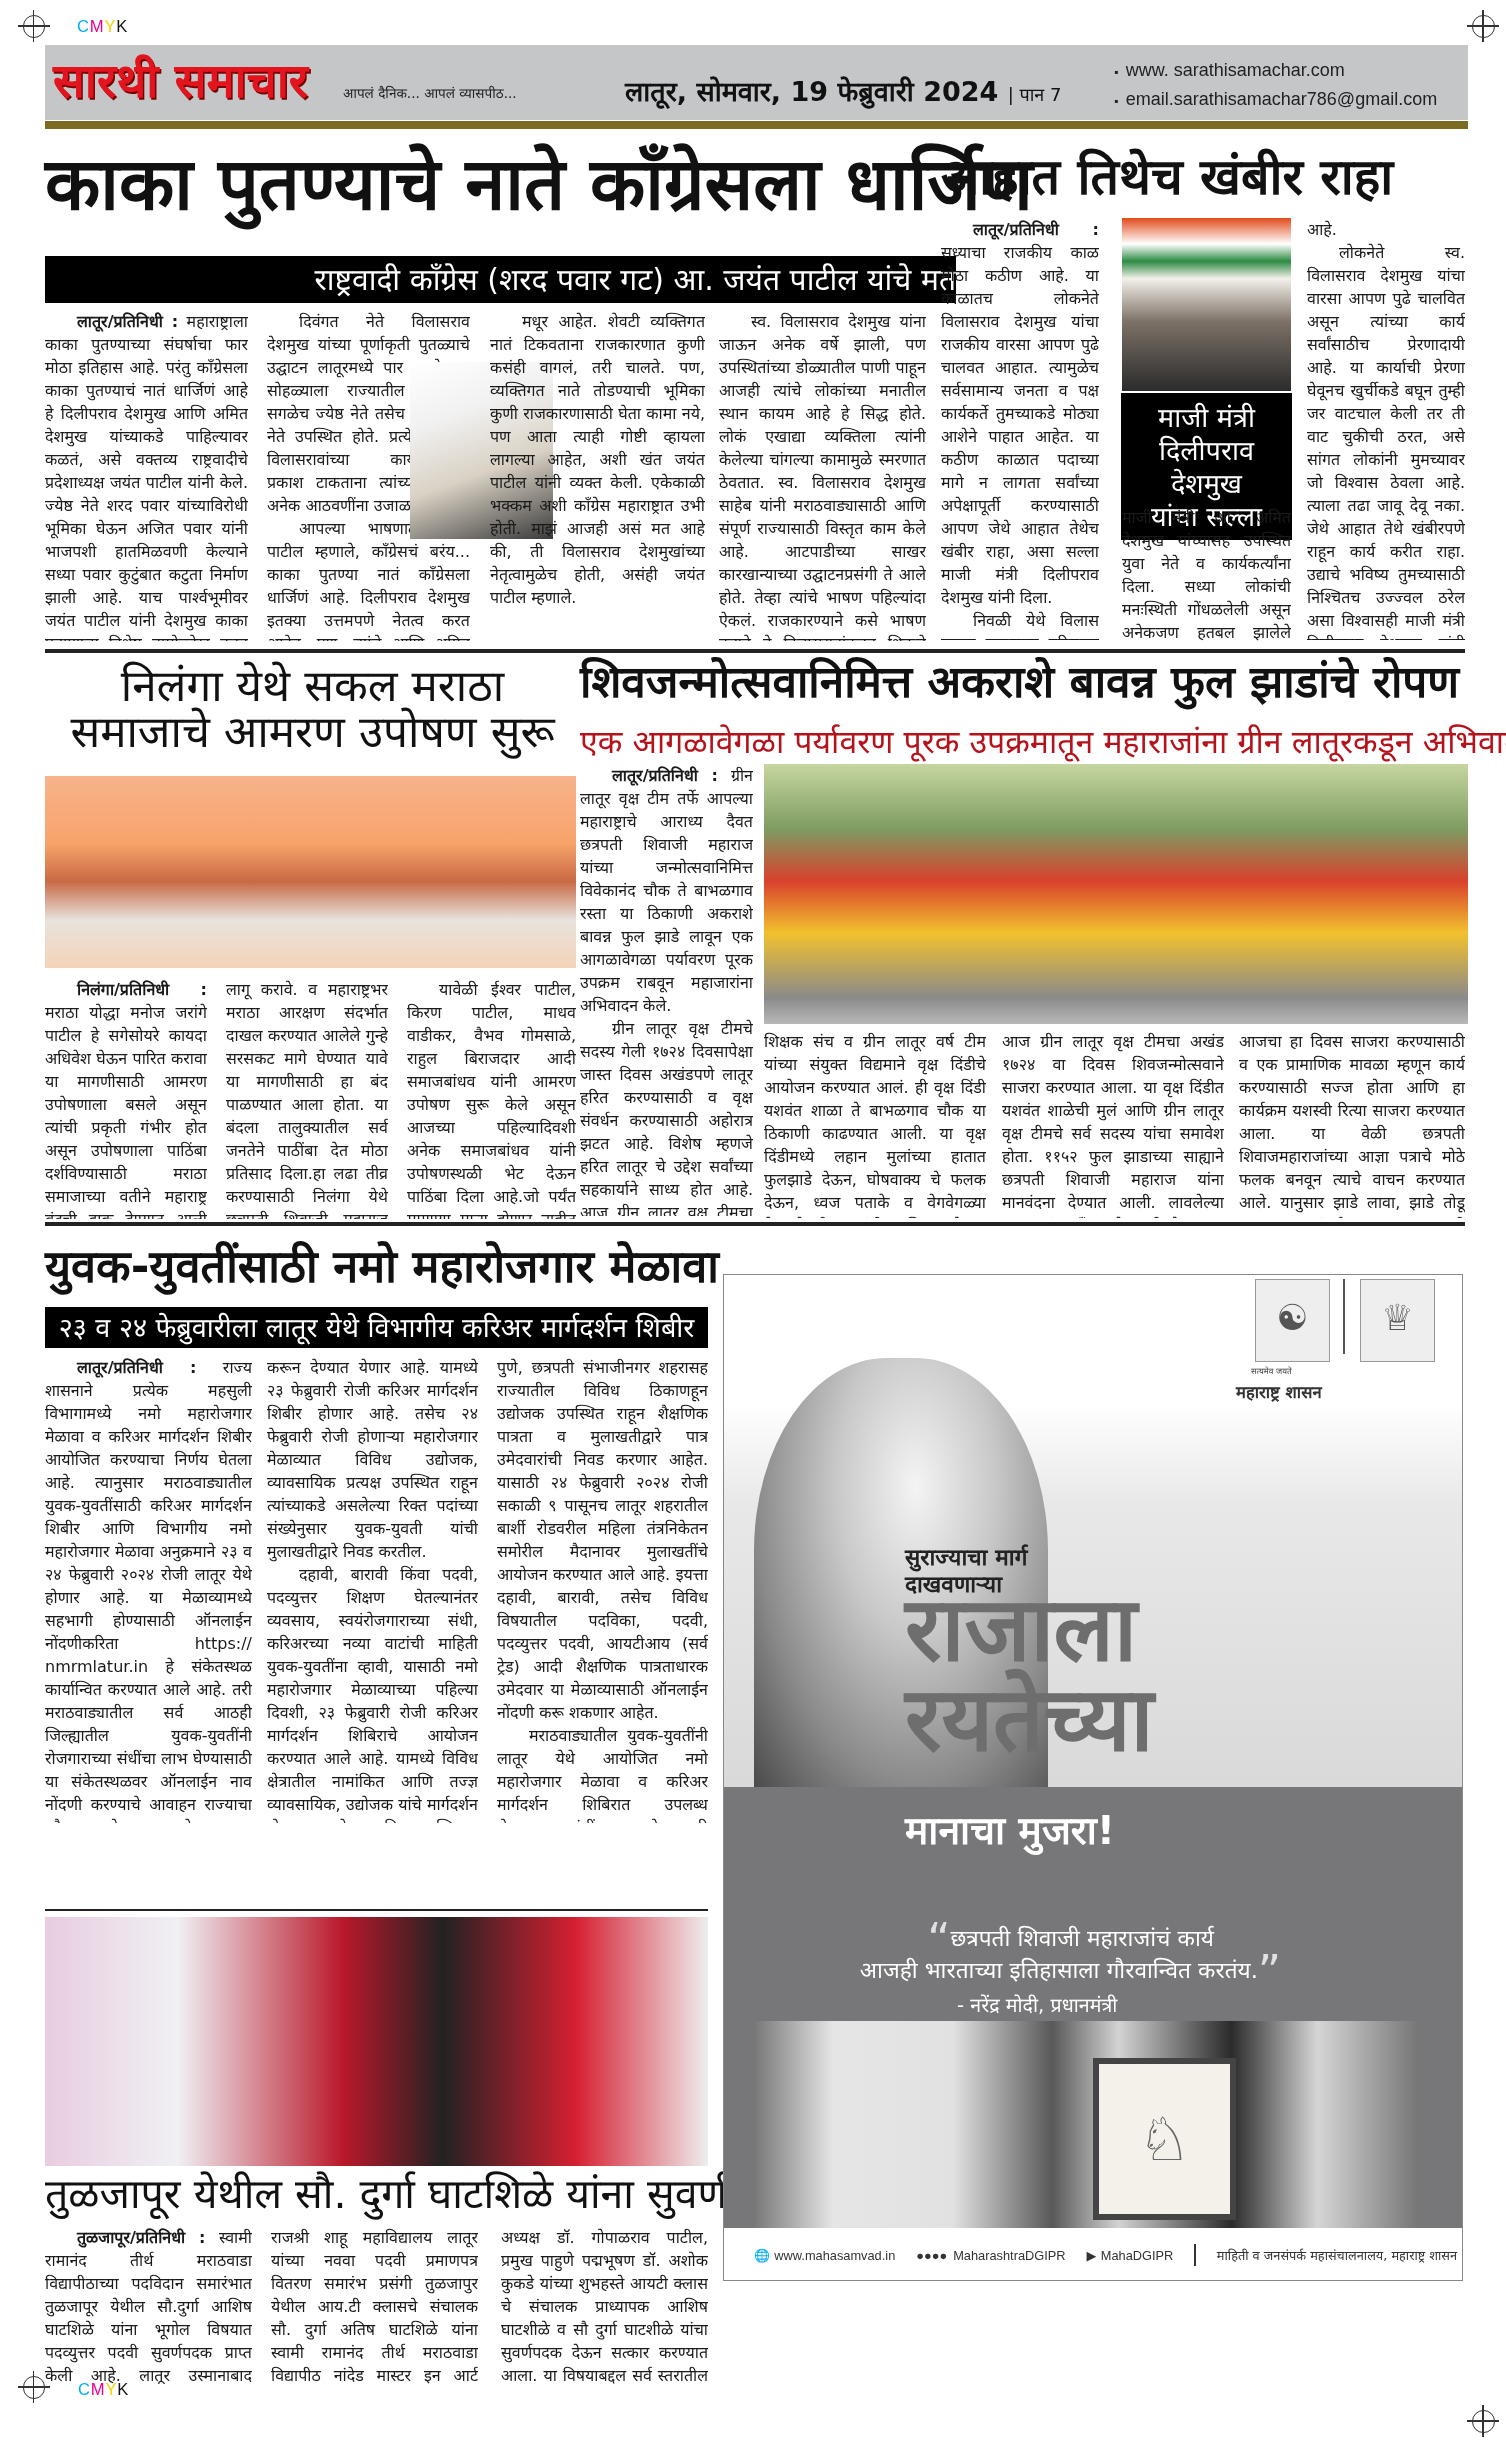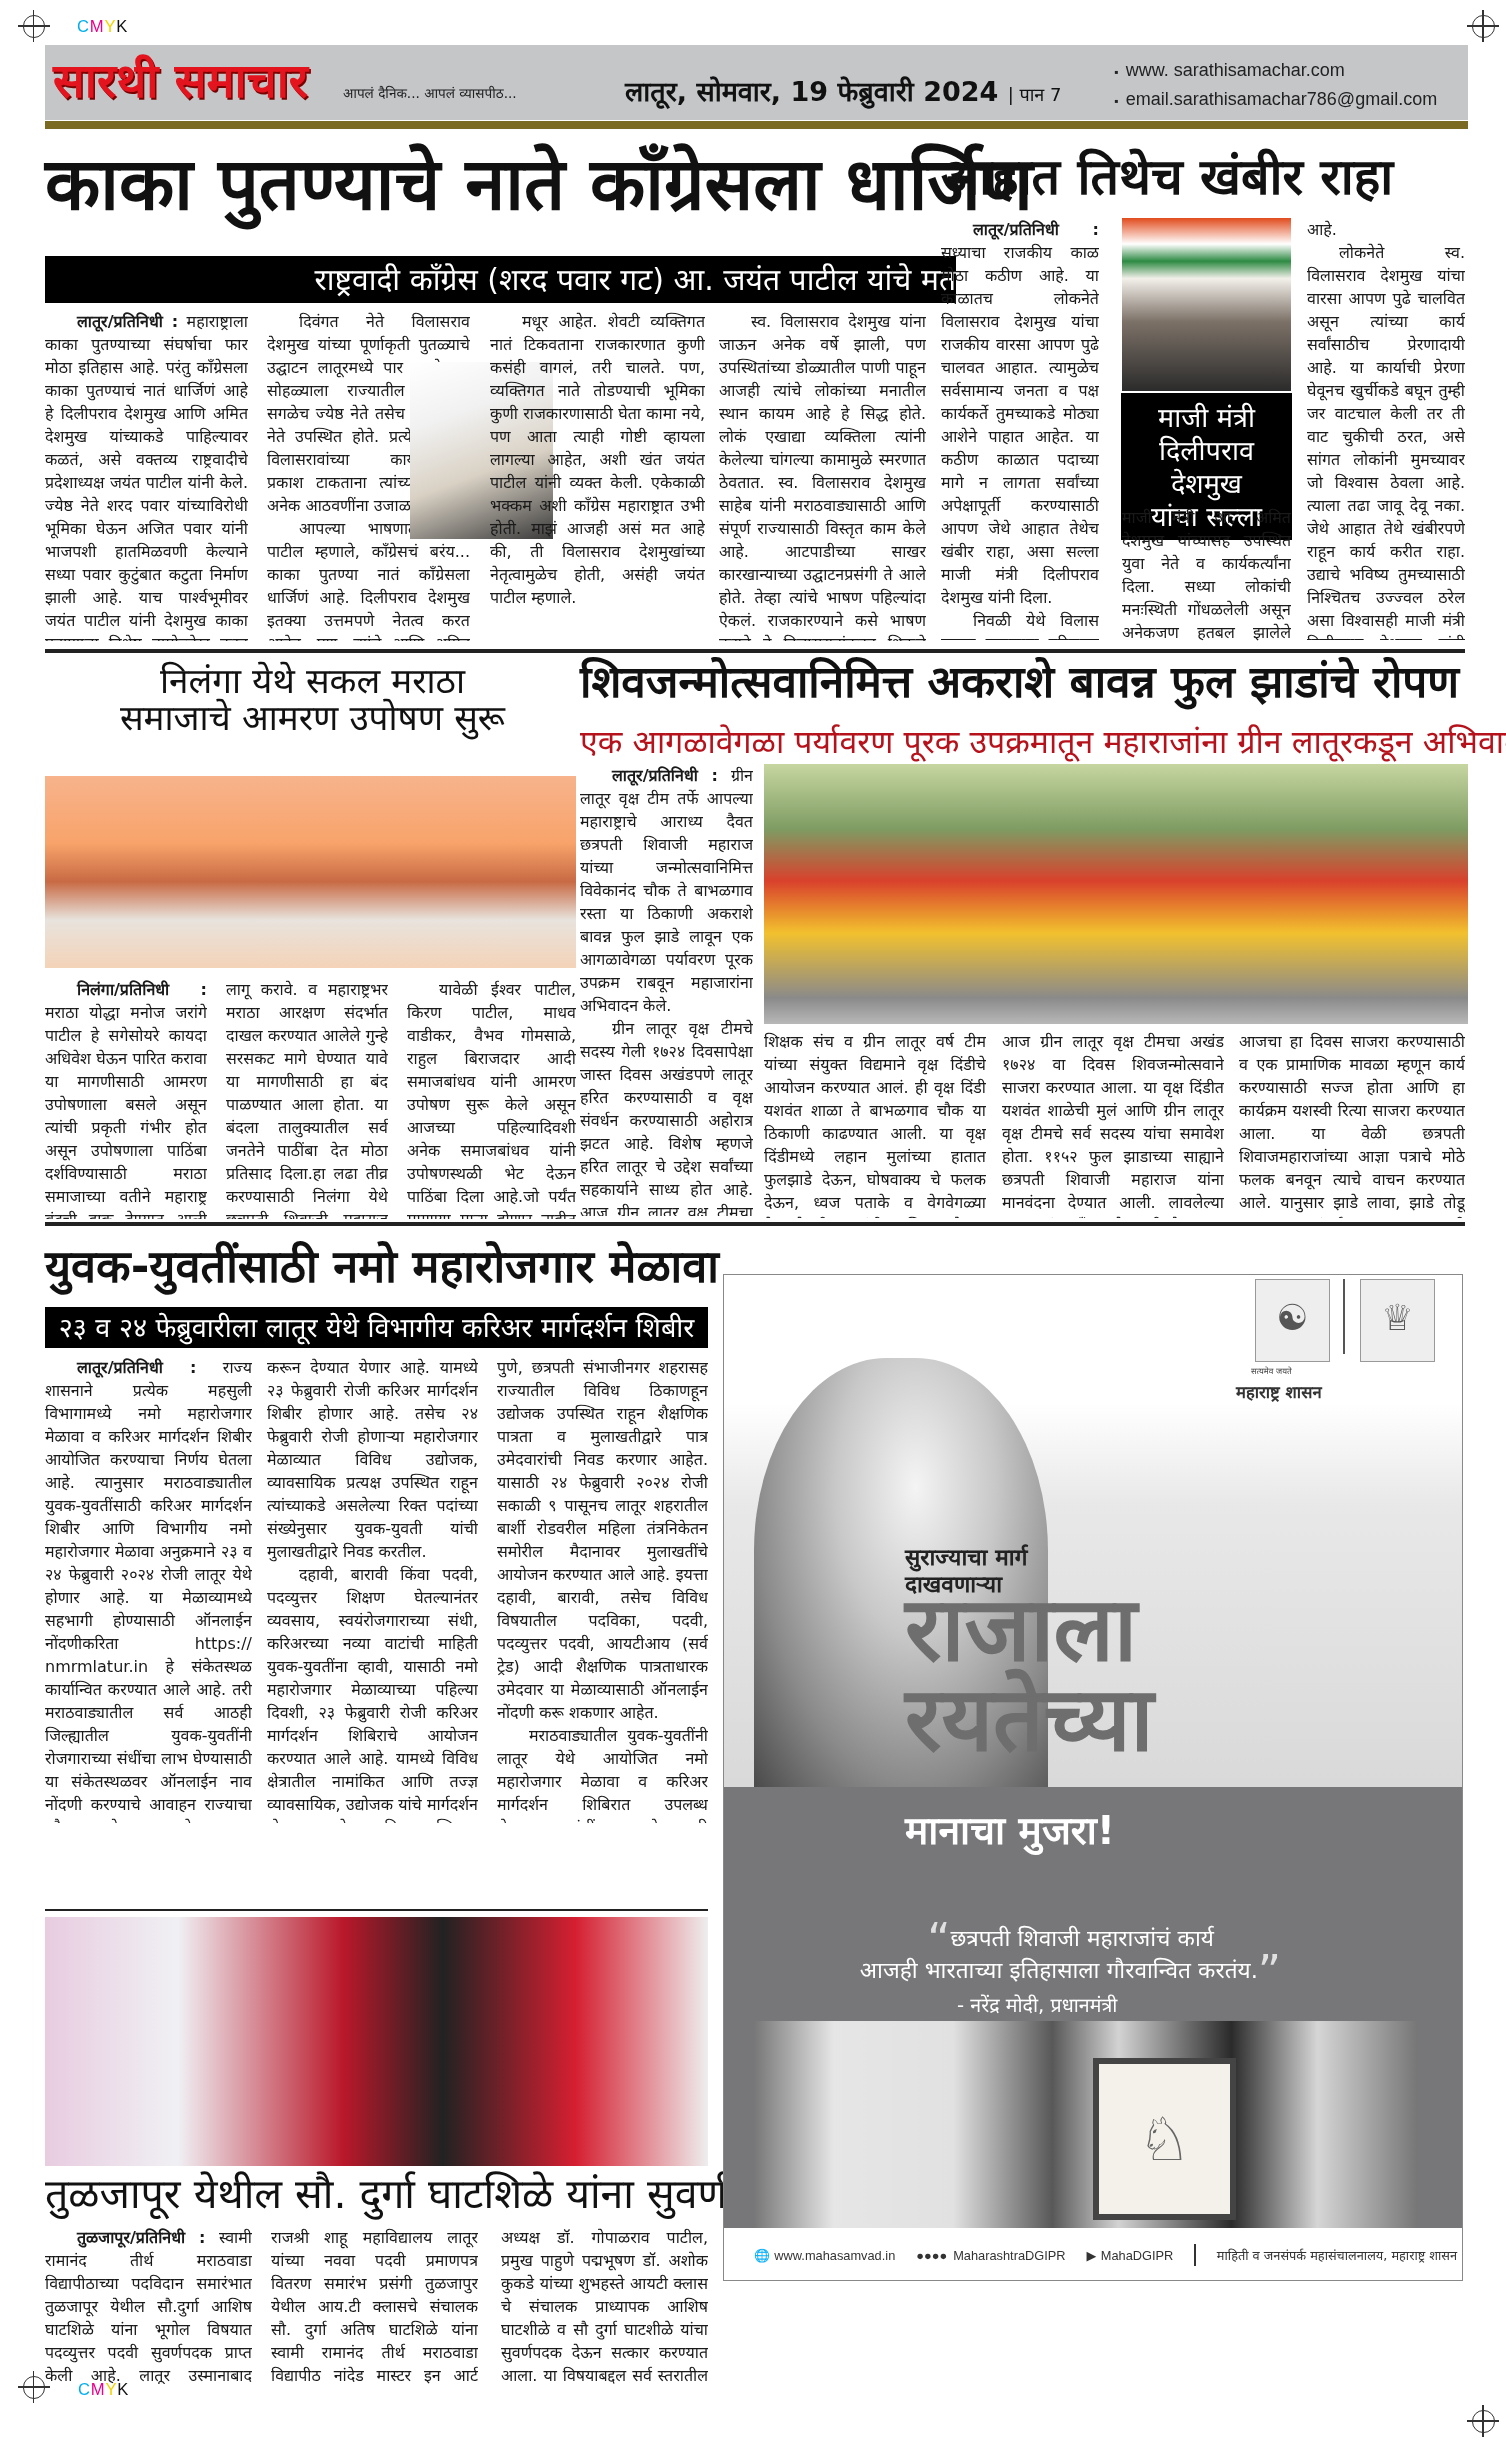--- a/index.html
+++ b/index.html
@@ -19,21 +19,21 @@
   .tagline { left: 343px; top: 83px; font-size: 13.6px; color: #222; }
   .dateline { left: 625px; top: 72px; font-size: 27px; font-weight: bold; color: #111; }
   .dateline small { font-size: 18px; font-weight: normal; margin-top: 24px; }
   .contact { left: 1114px; font-size: 18px; color: #222; font-family: "Liberation Sans", sans-serif; }
   .contact::before { content: "\25AA"; margin-right: 7.5px; font-size: 12px; }
 
   
   .hl { font-weight: bold; line-height: 1.05; color: #111; white-space: nowrap; }
   .hl-xl { font-size: 72px; }
   .hl-l { font-size: 50px; }
-  .hl-m { font-size: 35px; font-weight: normal; }
+  .hl-m { font-size: 44px; font-weight: normal; }
   .deck-black { background: #000; color: #fff; text-align: center; white-space: nowrap; }
   .deck-red { color: #b5121b; font-size: 32px; white-space: nowrap; }
 
   .rule { background: #222; height: 3.8px; }
 
   
   .col { font-size: 16px; line-height: 23px; text-align: justify; color: #1a1a1a; overflow: hidden; }
   .col p { text-indent: 2em; }
   .col .dl { font-weight: bold; }
 

